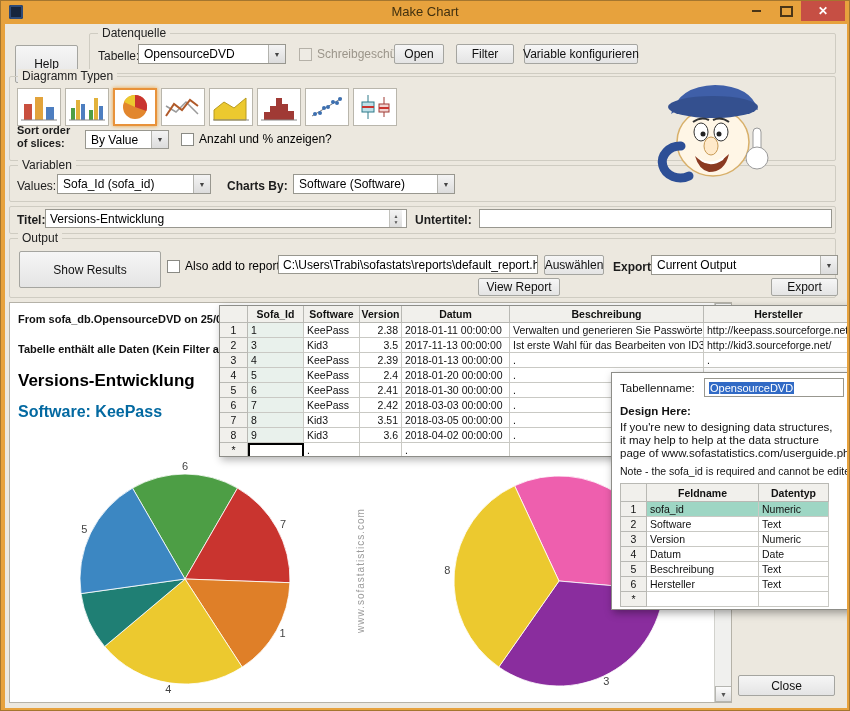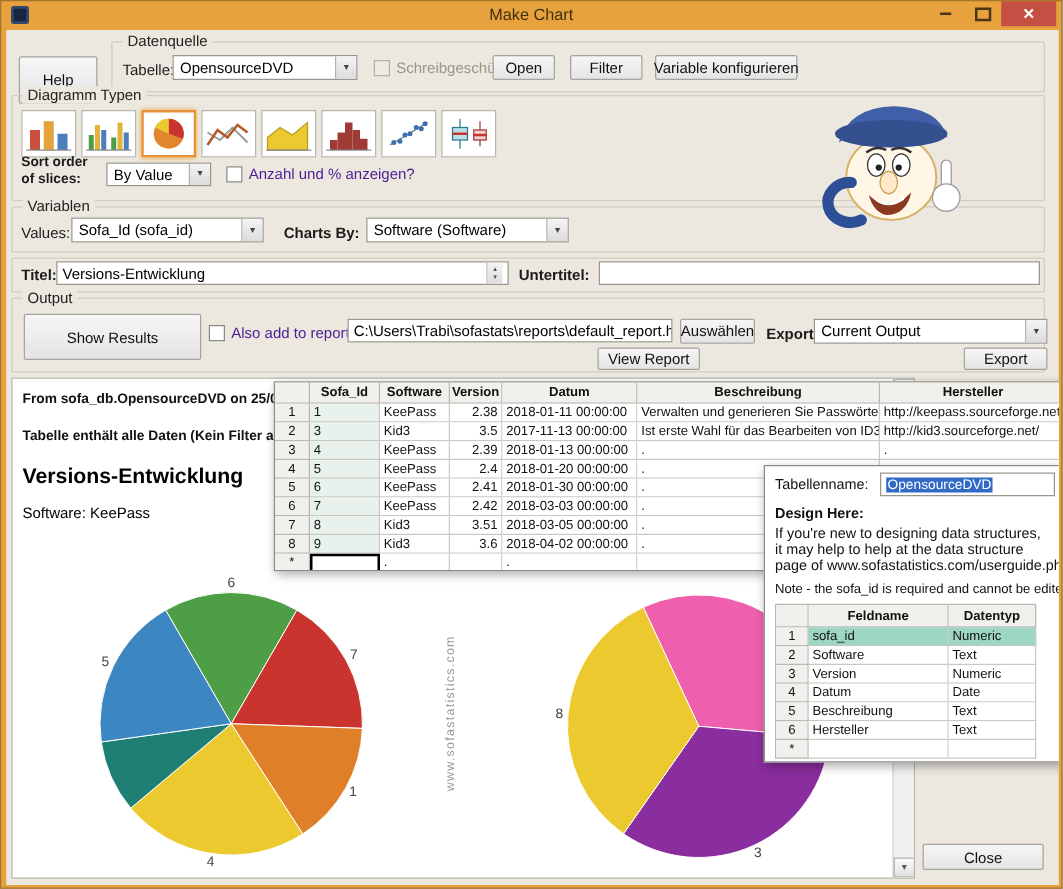--- a/index.html
+++ b/index.html
@@ -19,36 +19,36 @@
   .client{position:absolute;left:4px;top:23px;width:842px;height:684px;background:#ece8df;overflow:hidden;}
   .client *{box-sizing:border-box;}
   .lbl{position:absolute;font-size:12px;color:#1c1c1c;white-space:nowrap;}
   .gb{position:absolute;border:1px solid #cfccc2;border-radius:2px;}
   .gb-label{position:absolute;top:-8px;left:8px;background:#ece8df;padding:0 4px;font-size:12px;color:#222;}
   .btn{position:absolute;background:linear-gradient(#f6f6f6,#e4e4e4);border:1px solid #a5a5a0;border-radius:2px;font-size:12px;color:#111;display:flex;align-items:center;justify-content:center;cursor:pointer;white-space:nowrap;}
   .combo{position:absolute;background:#fff;border:1px solid #98978f;font-size:12px;display:flex;align-items:center;padding-left:5px;overflow:hidden;cursor:pointer;}
   .combo .val{flex:1;white-space:nowrap;overflow:hidden;}
   .carr{width:17px;align-self:stretch;background:linear-gradient(#f4f4f4,#dcdcdc);border-left:1px solid #b3b3ae;display:flex;align-items:center;justify-content:center;}
   .carr::before{content:"▼";font-size:7px;color:#444;}
-  .chk{position:absolute;display:flex;align-items:center;gap:5px;font-size:12px;color:#4c1d95;cursor:pointer;white-space:nowrap;}
+  .chk{position:absolute;display:flex;align-items:center;gap:5px;font-size:12px;color:#000000;cursor:pointer;white-space:nowrap;}
   .chk .box{width:13px;height:13px;background:#fff;border:1px solid #8a8a84;}
   .chk.disabled{color:#9b958a;}
   .chk.disabled .box{background:#eeebe4;border-color:#b5b1a8;}
   .tinput{position:absolute;background:#fff;border:1px solid #98978f;font-size:12px;display:flex;align-items:center;padding:0 4px;overflow:hidden;white-space:nowrap;}
   .spinner{margin-left:auto;display:flex;flex-direction:column;align-items:center;justify-content:center;width:13px;align-self:stretch;background:linear-gradient(#f4f4f4,#ddd);border-left:1px solid #c2c2bd;}
   .spinner::before{content:"▲";font-size:5px;color:#555;line-height:6px;}
   .spinner::after{content:"▼";font-size:5px;color:#555;line-height:6px;}
   
   .tile{position:absolute;width:44px;height:38px;background:#fff;border:1px solid #b9b6ac;display:flex;align-items:center;justify-content:center;cursor:pointer;}
   .tile.selected{border:2px solid #e8923a;box-shadow:0 0 4px #e8a23d;}
   
   .results{position:absolute;left:4px;top:278px;width:723px;height:401px;background:#fff;border:1px solid #b5b2a8;overflow:hidden;}
   .r-line{position:absolute;font-size:11px;font-weight:bold;color:#111;white-space:nowrap;}
   .r-head{position:absolute;font-size:17px;font-weight:bold;color:#000;}
-  .r-sub{position:absolute;font-size:12px;font-weight:normal;color:#000000;}
+  .r-sub{position:absolute;font-size:16px;font-weight:bold;color:#0369a1;}
   .watermark{position:absolute;left:345px;top:330px;transform:rotate(-90deg);transform-origin:0 0;font-size:10px;color:#9a9a9a;letter-spacing:1px;white-space:nowrap;}
   .pie{position:absolute;width:236px;height:236px;}
   
   .vscroll{position:absolute;left:704px;top:0;width:17px;height:399px;background:#f0f0ee;border-left:1px solid #d2d2cd;}
   .sbtn{position:absolute;left:0;width:17px;height:16px;background:linear-gradient(#fcfcfc,#dedede);border:1px solid #b5b5b0;display:flex;align-items:center;justify-content:center;cursor:pointer;}
   .sbtn.up{top:0;} .sbtn.down{bottom:0;}
   .sbtn.up::before{content:"▲";font-size:7px;color:#555;}
   .sbtn.down::before{content:"▼";font-size:7px;color:#555;}
   .sthumb{position:absolute;left:1px;top:17px;width:15px;height:110px;background:#cdcdc9;border:1px solid #b2b2ad;cursor:pointer;}
   

